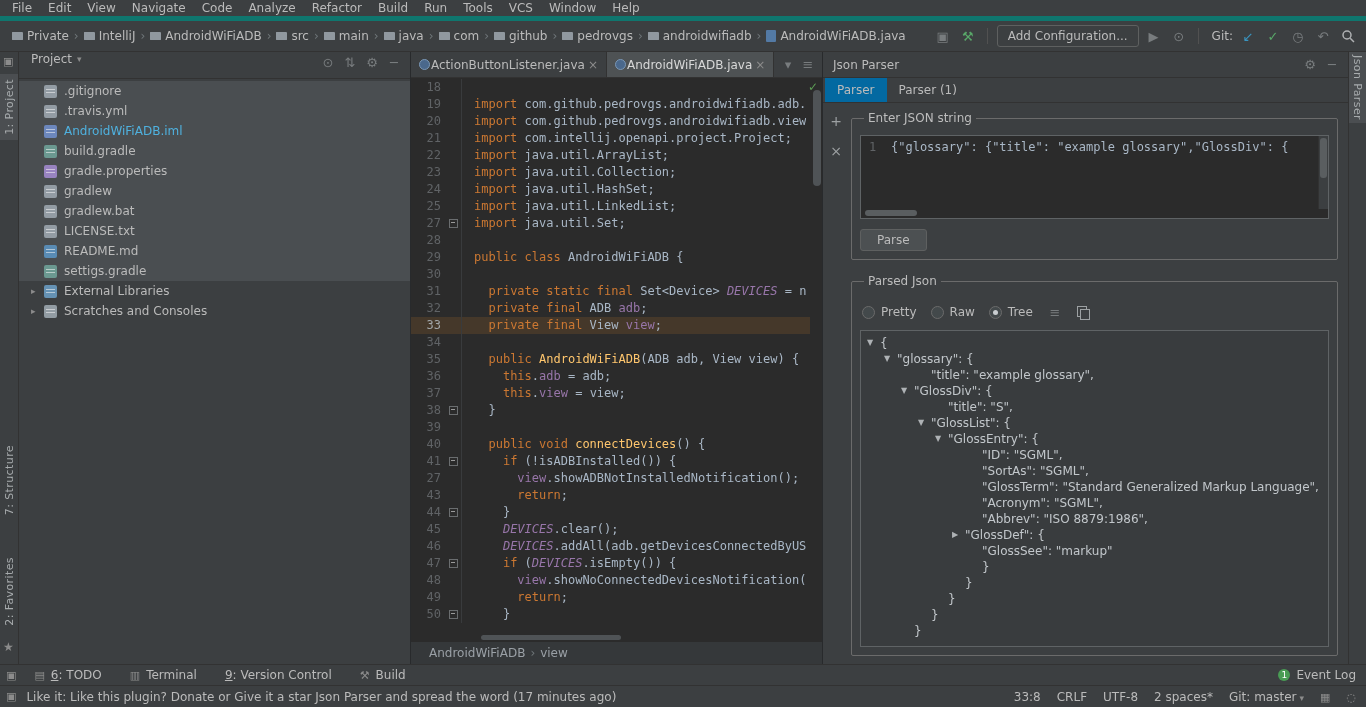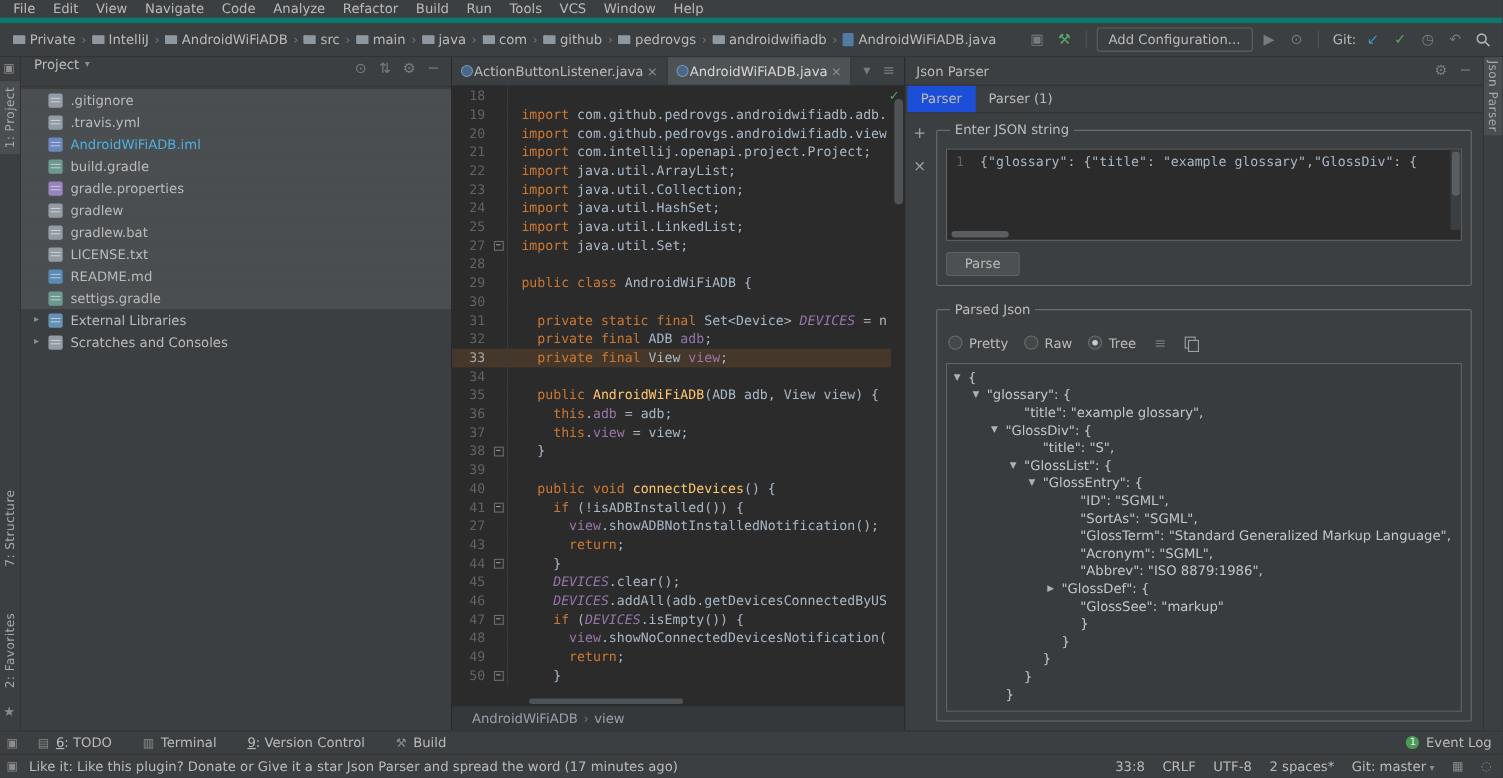--- a/index.html
+++ b/index.html
@@ -87,37 +87,37 @@
 .ed-hthumb{position:absolute;left:70px;bottom:2px;width:140px;height:5px;background:#4f5356;border-radius:3px}
 .editor-crumbbar{height:22px;flex:none;background:#35383a;display:flex;align-items:center;padding-left:18px;color:#9aa0a6;gap:5px}
 .bc-sep{color:#6f7679}
 
 
 .json-panel{width:526px;flex:none;display:flex;flex-direction:column;border-left:1px solid #282a2c;min-height:0}
 .jp-header{height:26px;flex:none;display:flex;align-items:center;padding:0 6px 0 10px;border-bottom:1px solid #323232}
 .jp-hicons{margin-left:auto;display:flex;gap:2px}
 .jp-tabs{height:25px;flex:none;display:flex;align-items:stretch;border-bottom:1px solid #323232;padding-left:2px}
 .jp-tab{display:flex;align-items:center;padding:0 12px;color:#bbb}
-.jp-tab.sel{background:#1d4ed8}
+.jp-tab.sel{background:#0369a1}
 .jp-body{flex:1;min-height:0;display:flex}
 .jp-tools{width:26px;flex:none;display:flex;flex-direction:column;align-items:center;padding-top:10px;gap:14px;color:#9da1a3;font-size:14px}
 .jp-content{flex:1;min-width:0;display:flex;flex-direction:column;padding:8px 10px 8px 2px}
 fieldset.group{border:1px solid #6b6b6b;border-radius:2px;padding:10px 8px 8px}
 fieldset.group legend{padding:0 4px;margin-left:4px;color:#bdbdbd}
 .g-output{flex:1;margin-top:14px;display:flex;flex-direction:column;min-height:0}
 .mini-editor{height:84px;background:#2b2b2b;border:1px solid #5f6365;position:relative;font-family:"DejaVu Sans Mono","Liberation Mono",monospace;font-size:12px}
 .me-ln{position:absolute;left:8px;top:4px;color:#606366}
 .me-text{position:absolute;left:30px;top:4px;right:16px;color:#a9b7c6;white-space:pre;overflow:hidden}
 .me-vtrack{position:absolute;right:0;top:0;bottom:9px;width:10px;background:#3c3f41;border-left:1px solid #323232}
 .me-vthumb{position:absolute;top:2px;left:1px;width:7px;height:40px;background:#5a5e60;border-radius:3px}
 .me-hthumb{position:absolute;left:4px;bottom:2px;width:52px;height:6px;background:#5a5e60;border-radius:3px}
 .btn{margin-top:10px;align-self:flex-start;background:#4c5052;border:1px solid #5e6060;border-radius:3px;color:#bbb;font-family:inherit;font-size:12px;padding:3px 16px}
 .modes-row{flex:none;display:flex;align-items:center;gap:12px;padding:4px 2px 8px}
 .modes{display:flex;align-items:center;gap:14px}
-.mode{display:inline-flex;}
+.mode{display:inline-flex;align-items:center}
 .radio{width:13px;height:13px;border-radius:50%;border:1px solid #6b6b6b;background:#43494b;margin-right:6px;position:relative;flex:none}
 .mode.sel .radio::after{content:"";position:absolute;left:3px;top:3px;width:5px;height:5px;border-radius:50%;background:#c9cdd0}
 .copy-ic{width:13px;height:13px;position:relative;display:inline-block}
 .copy-ic::before,.copy-ic::after{content:"";position:absolute;width:8px;height:9px;border:1px solid #9da1a3}
 .copy-ic::before{left:0;top:0}
 .copy-ic::after{left:3px;top:3px;background:#3c3f41}
 .json-tree{flex:1;min-height:0;background:#393c3e;border:1px solid #5f6365;overflow:hidden;padding-top:4px}
 .jt-row{height:16px;line-height:16px;display:flex;align-items:center;white-space:nowrap}
 .jt-arrow{width:13px;flex:none;font-size:8px;color:#aeb2b5}
 .jt-text{color:#c2c7cb}
@@ -127,21 +127,21 @@
 .bb-margin{font-size:11px;color:#8c8c8c;margin-right:18px}
 .bb-items{display:flex;align-items:center;gap:28px}
 .btool{display:flex;align-items:center;gap:6px;color:#bbb}
 .bico{font-size:11px;color:#8c8c8c}
 .hk{text-decoration:underline}
 .bb-right{margin-left:auto;display:flex;align-items:center;gap:6px}
 .badge{width:12px;height:12px;border-radius:50%;background:#499c54;color:#fff;font-size:9px;display:flex;align-items:center;justify-content:center}
 .statusbar{height:22px;flex:none;display:flex;align-items:center;background:#3c3f41;border-top:1px solid #323232;padding:0 10px 0 6px}
 .sb-ico{font-size:11px;color:#8c8c8c}
 .sb-msg{margin-left:10px;color:#bbb;white-space:nowrap;overflow:hidden}
-.sb-right{margin-left:auto;display:flex;align-items:flex-start;gap:16px;white-space:nowrap}
+.sb-right{margin-left:auto;display:flex;align-items:flex-end;gap:16px;white-space:nowrap}
 .sb-caret{font-size:9px;color:#8c8c8c;margin-left:3px}
 svg{display:block}
 </style>
 </head>
 <body>
 
 <div class="app">
 
   <div class="menubar">
       <div class="menu-item">File</div>

